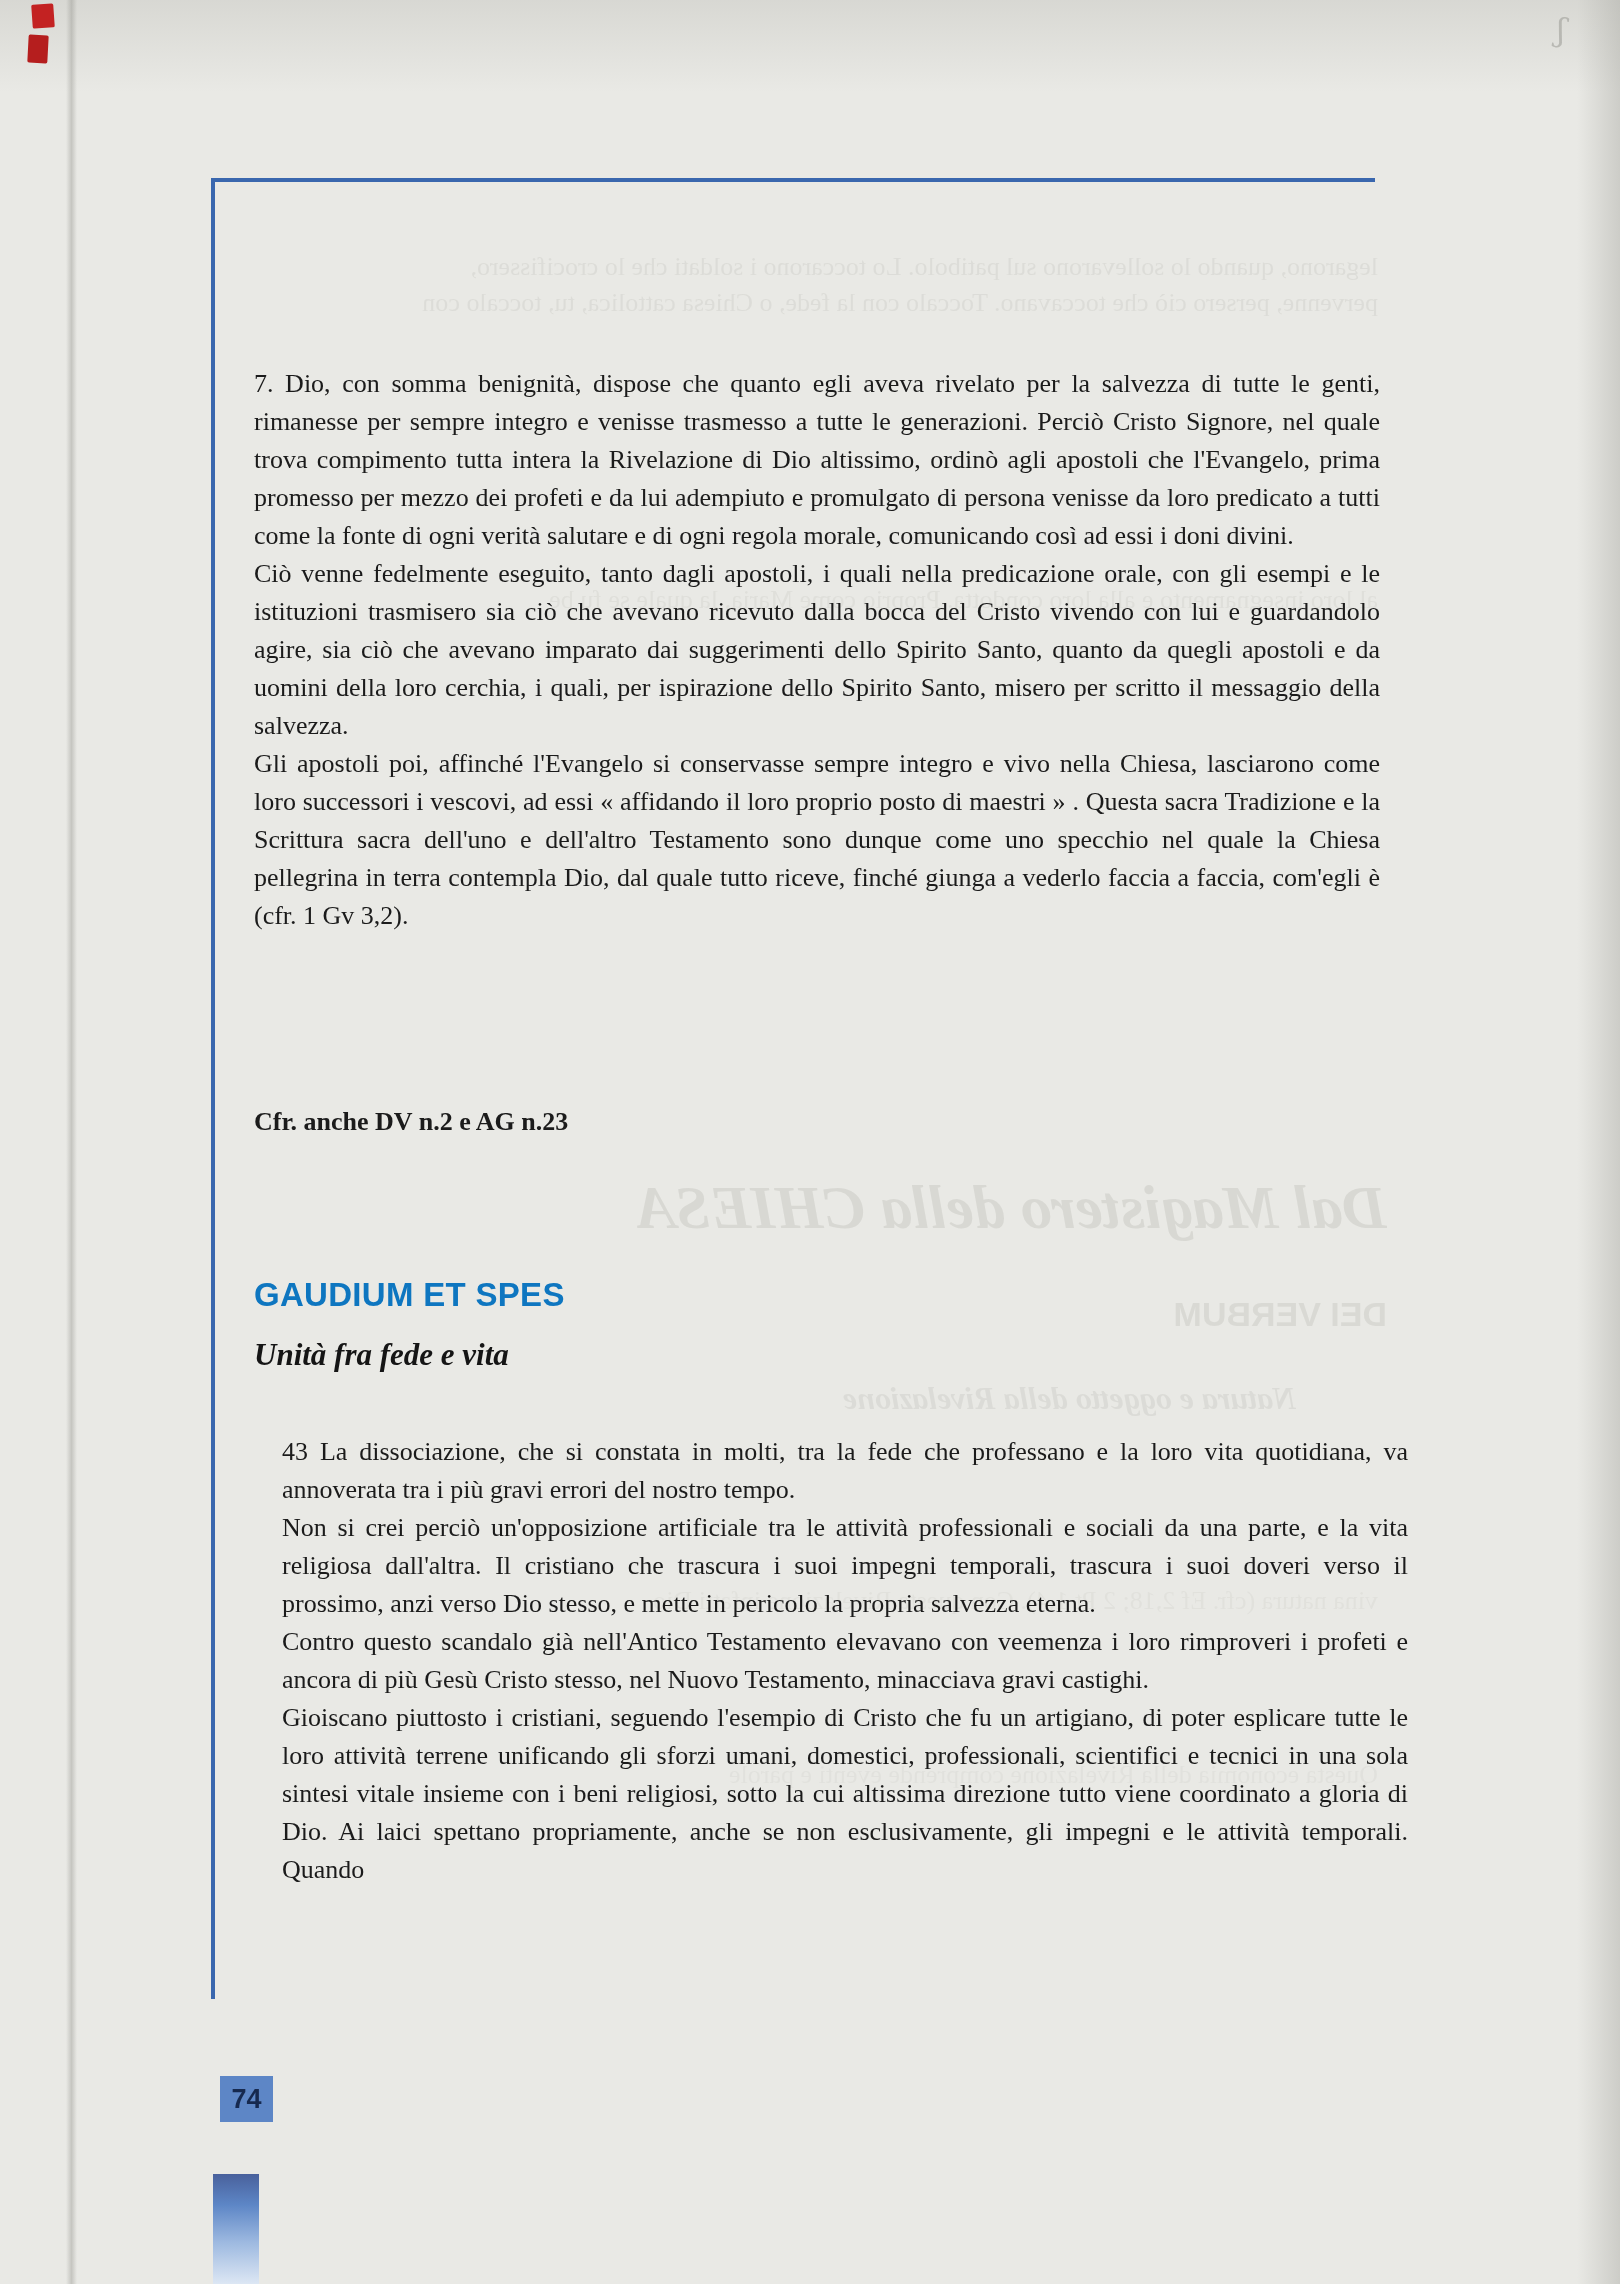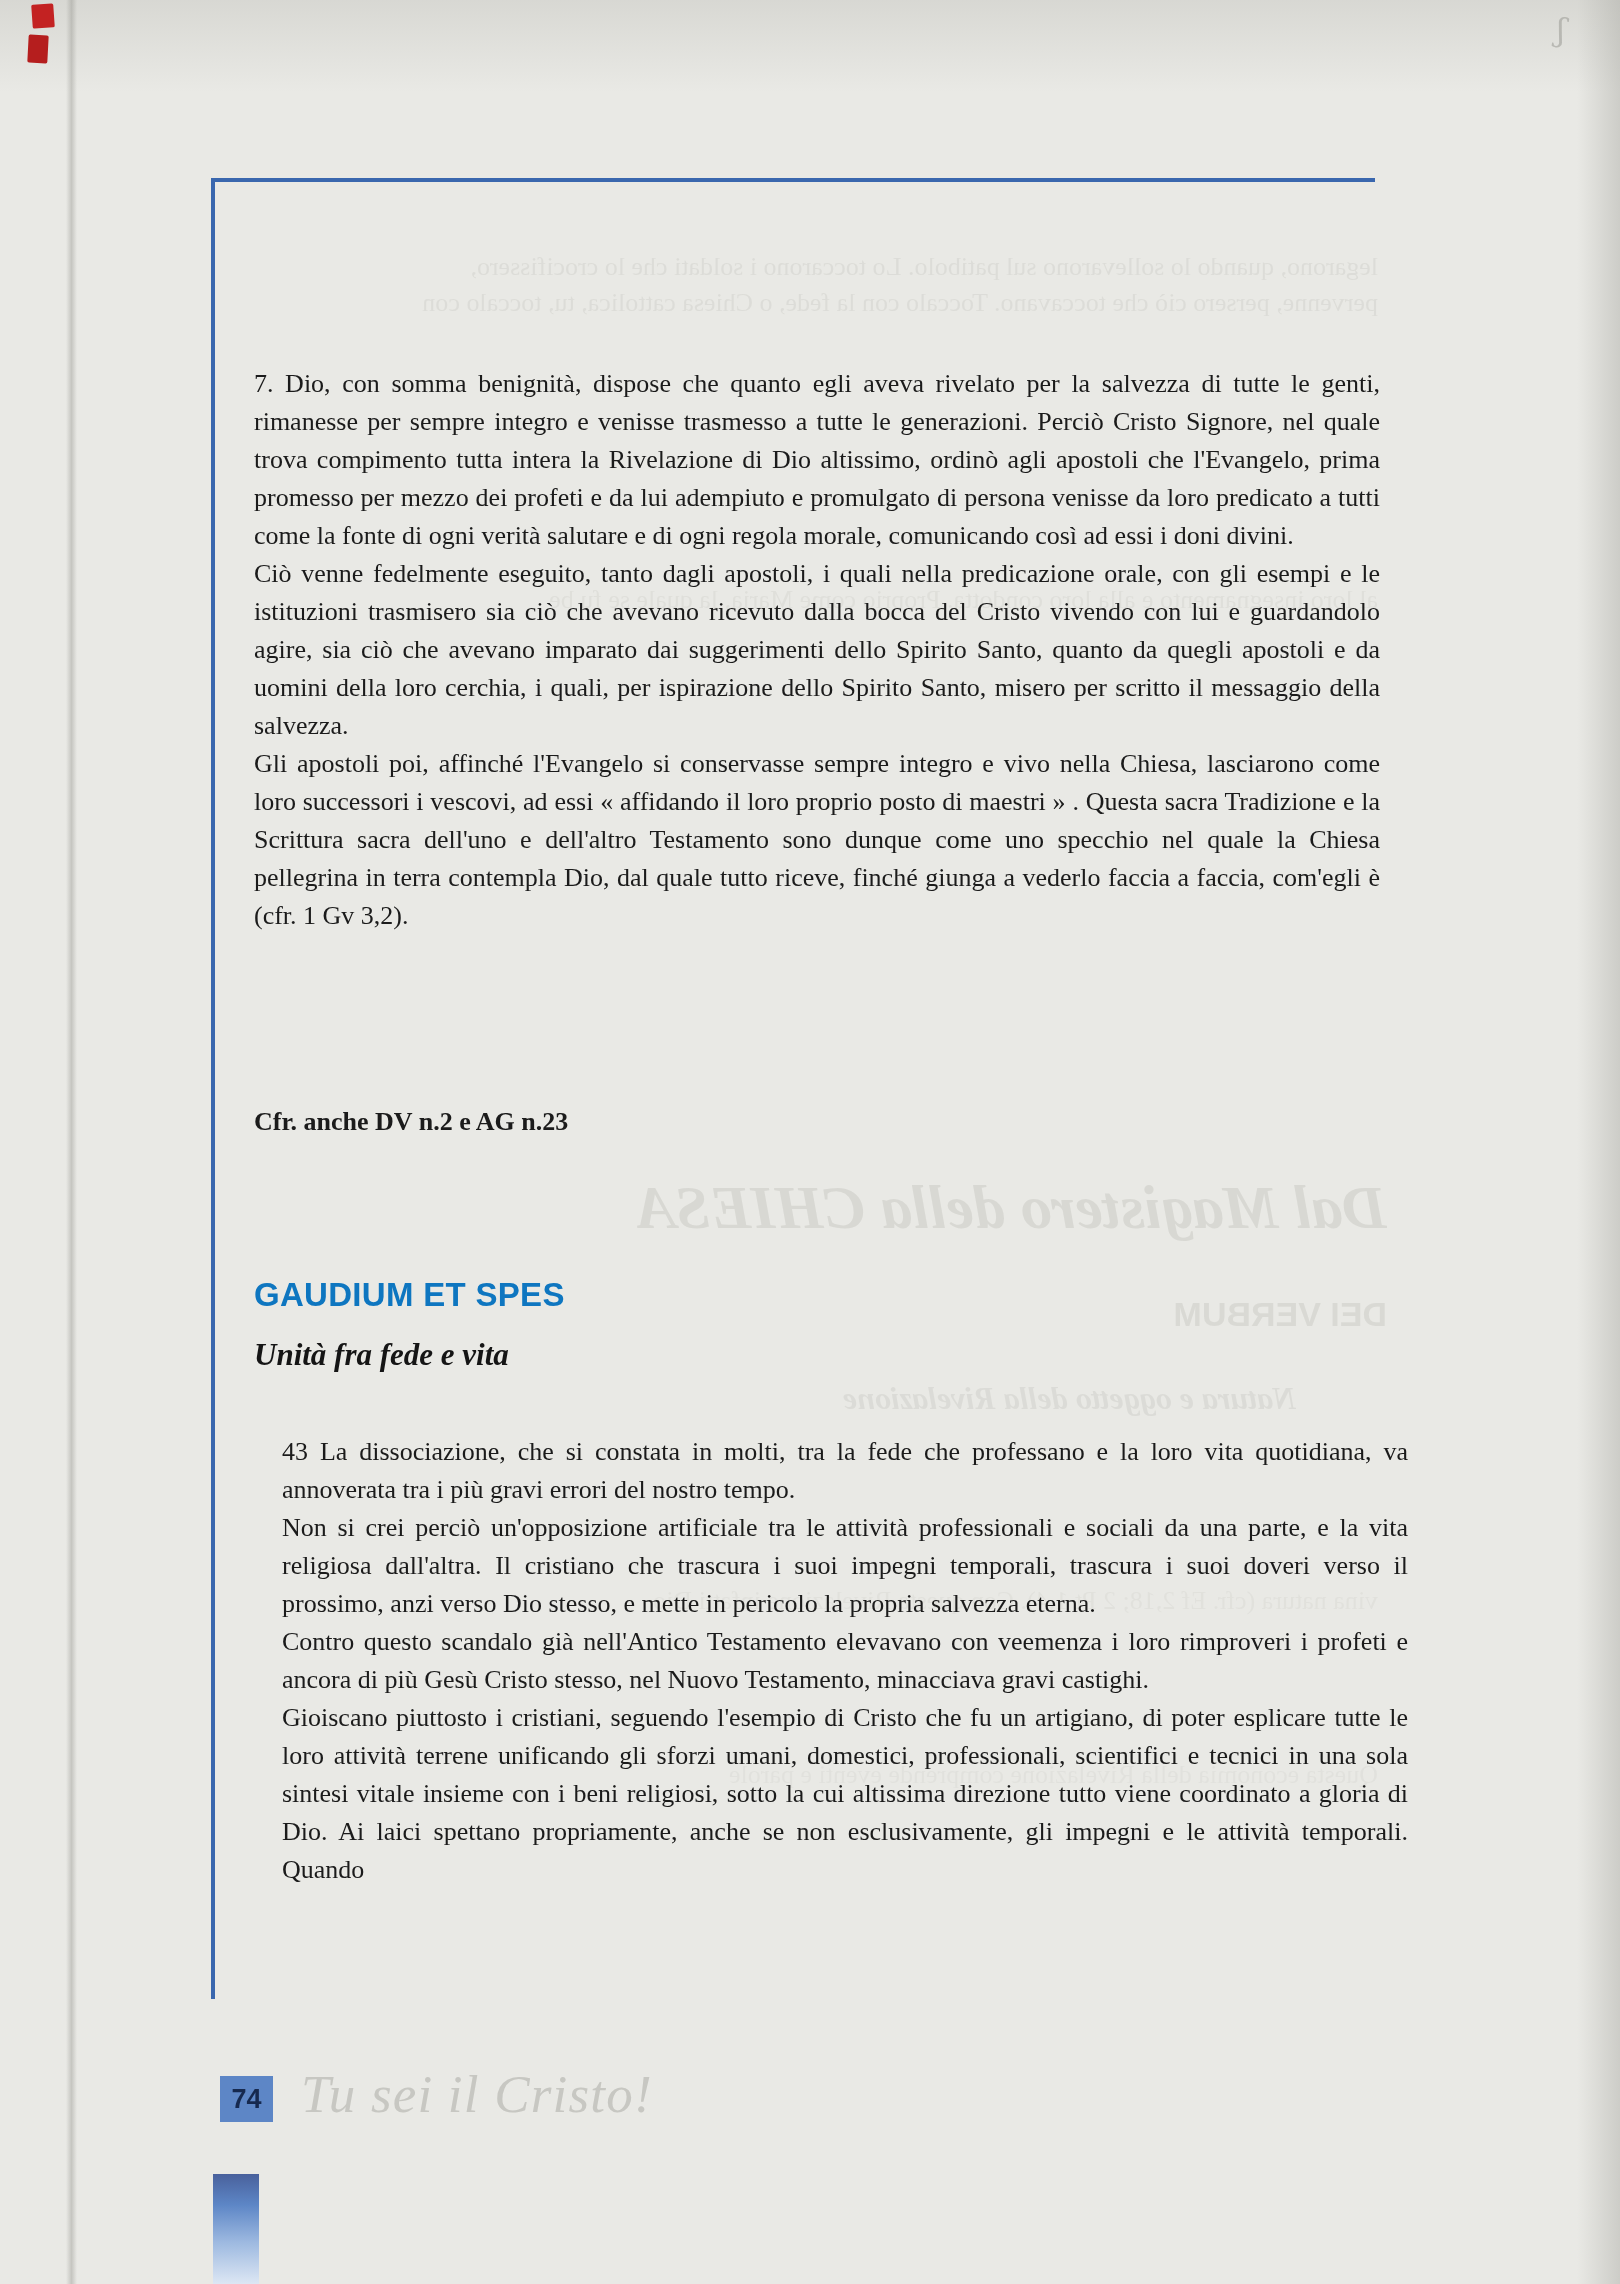--- a/index.html
+++ b/index.html
@@ -178,17 +178,16 @@
   <div class="section-subtitle">Unità fra fede e vita</div>
 
   <div class="body-2">
     <p>43 La dissociazione, che si constata in molti, tra la fede che professano e la loro vita quotidiana, va annoverata tra i più gravi errori del nostro tempo.</p>
     <p>Non si crei perciò un'opposizione artificiale tra le attività professionali e sociali da una parte, e la vita religiosa dall'altra. Il cristiano che trascura i suoi impegni temporali, trascura i suoi doveri verso il prossimo, anzi verso Dio stesso, e mette in pericolo la propria salvezza eterna.</p>
     <p>Contro questo scandalo già nell'Antico Testamento elevavano con veemenza i loro rimproveri i profeti e ancora di più Gesù Cristo stesso, nel Nuovo Testamento, minacciava gravi castighi.</p>
     <p>Gioiscano piuttosto i cristiani, seguendo l'esempio di Cristo che fu un artigiano, di poter esplicare tutte le loro attività terrene unificando gli sforzi umani, domestici, professionali, scientifici e tecnici in una sola sintesi vitale insieme con i beni religiosi, sotto la cui altissima direzione tutto viene coordinato a gloria di Dio. Ai laici spettano propriamente, anche se non esclusivamente, gli impegni e le attività temporali. Quando</p>
   </div>
 
   <div class="page-number-box">74</div>
-  <div class="footer-motto">Tu sei il Cristo!</div>
   <div class="bottom-bar"></div>
 
 </div>
 
 
 </body></html>

